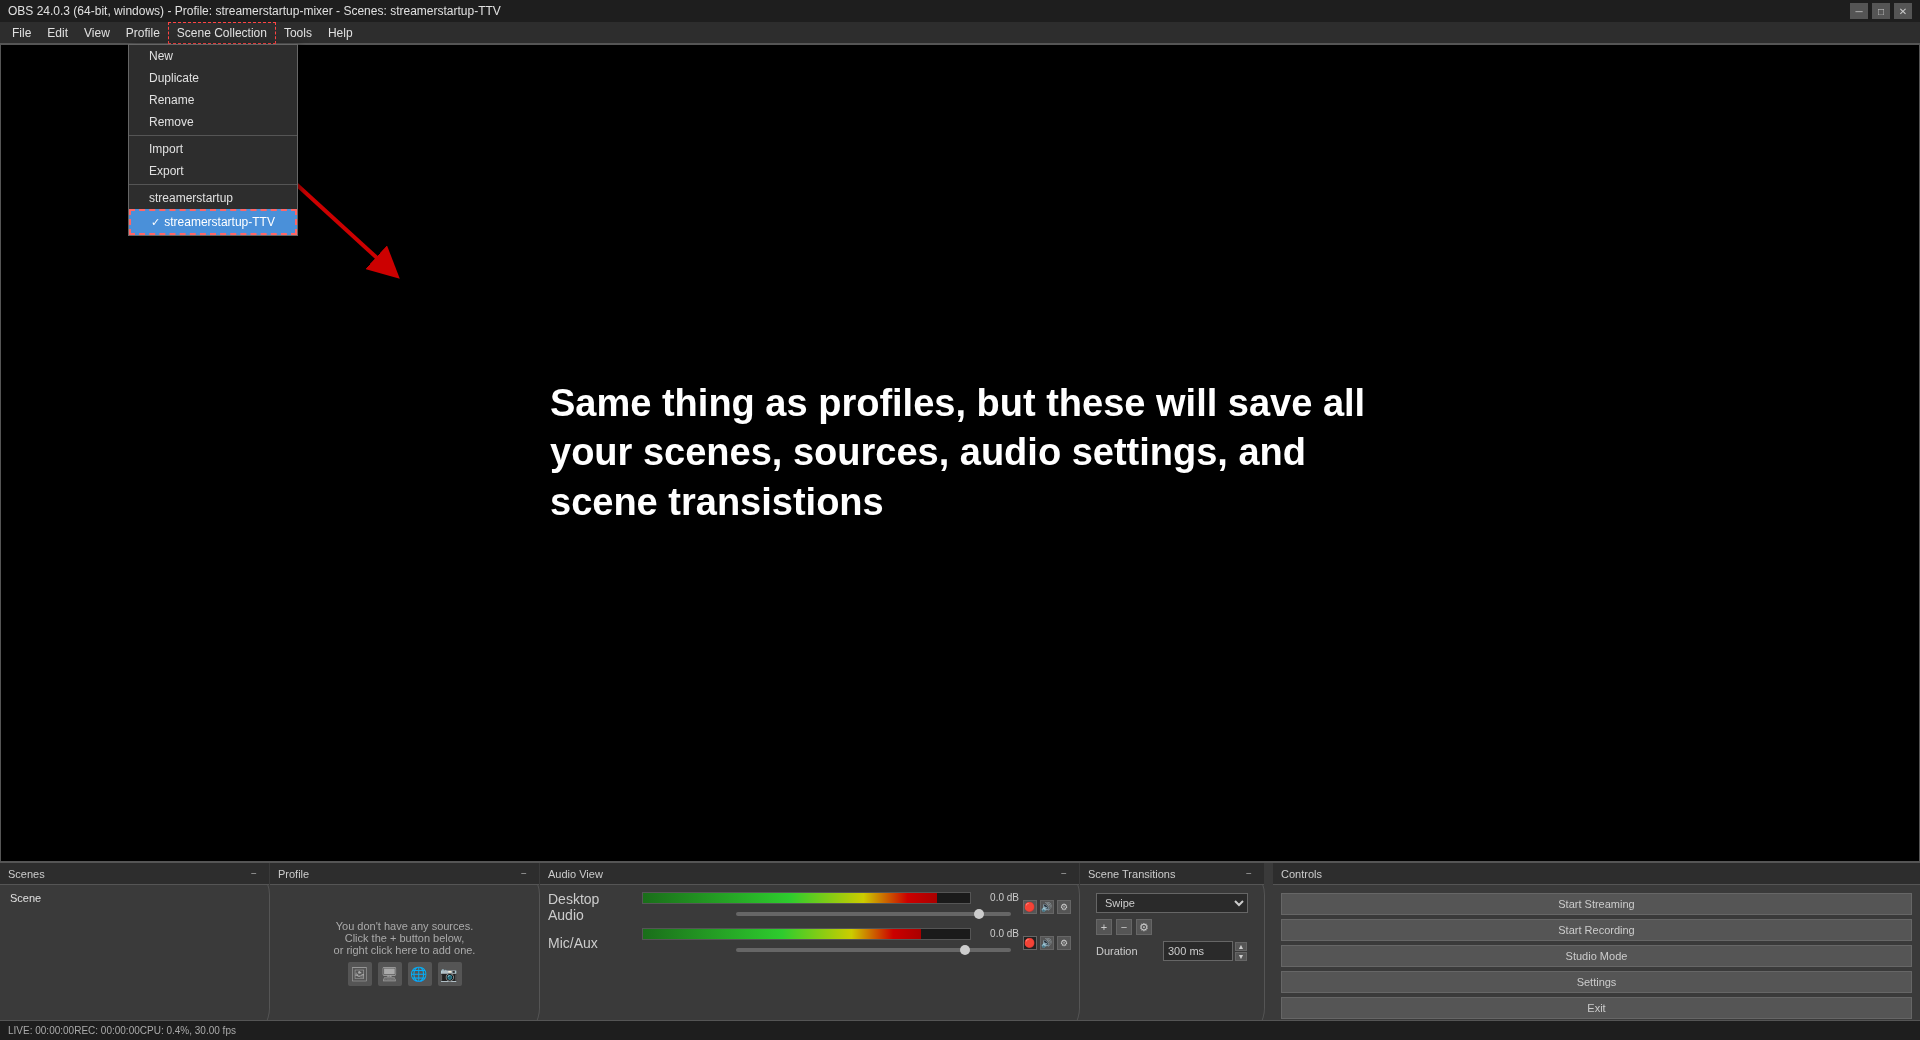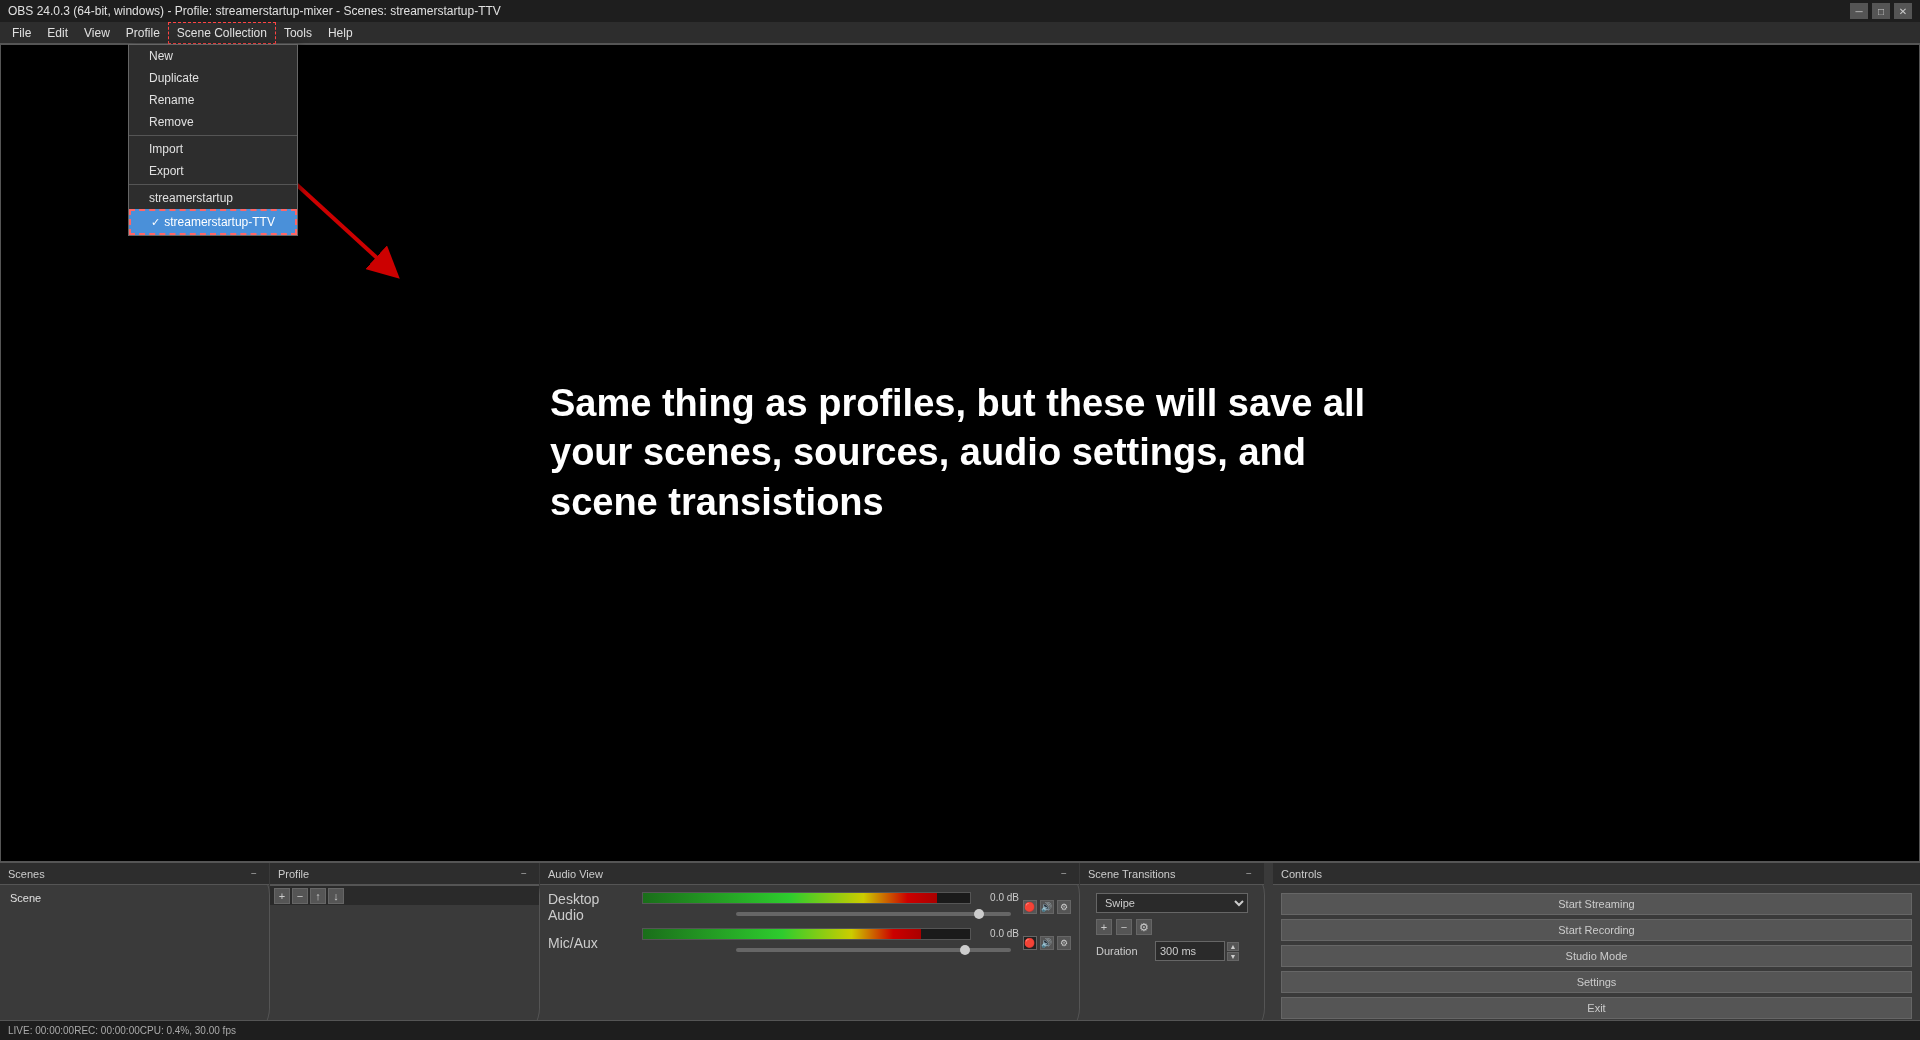--- a/index.html
+++ b/index.html
@@ -293,21 +293,21 @@
       color: #ccc;
       padding: 2px 4px;
       font-size: 11px;
       height: 20px;
     }
 
     .duration-row {
       display: flex;
       align-items: center;
       padding: 4px 8px;
-      gap: 4px;
+      gap: 12px;
     }
 
     .duration-label {
       font-size: 11px;
       color: #ccc;
       width: 55px;
     }
 
     .duration-input {
       background: #2a2a2a;
@@ -499,20 +499,33 @@
           <button class="toolbar-btn">−</button>
           <button class="toolbar-btn">↑</button>
           <button class="toolbar-btn">↓</button>
         </div>
       </div>
 
       <div class="panel-section" style="width:270px;">
         <div class="panel-header">
           <span class="panel-header-title">Profile</span>
           <button class="panel-collapse-btn">−</button>
+        </div>
+        <div class="panel-content">
+          <div id="sources-empty">
+            <div style="font-size:11px; color:#aaa; text-align:center;">
+              You don't have any sources.<br>Click the + button below,<br>or right click here to add one.
+            </div>
+            <div class="source-icons">
+              <div class="source-icon">🖼</div>
+              <div class="source-icon">🖥</div>
+              <div class="source-icon">🌐</div>
+              <div class="source-icon">📷</div>
+            </div>
+          </div>
         </div>
         <div class="panel-toolbar">
           <button class="toolbar-btn">+</button>
           <button class="toolbar-btn">−</button>
           <button class="toolbar-btn">↑</button>
           <button class="toolbar-btn">↓</button>
         </div>
       </div>
 
       <div class="panel-section" style="width:540px;">

